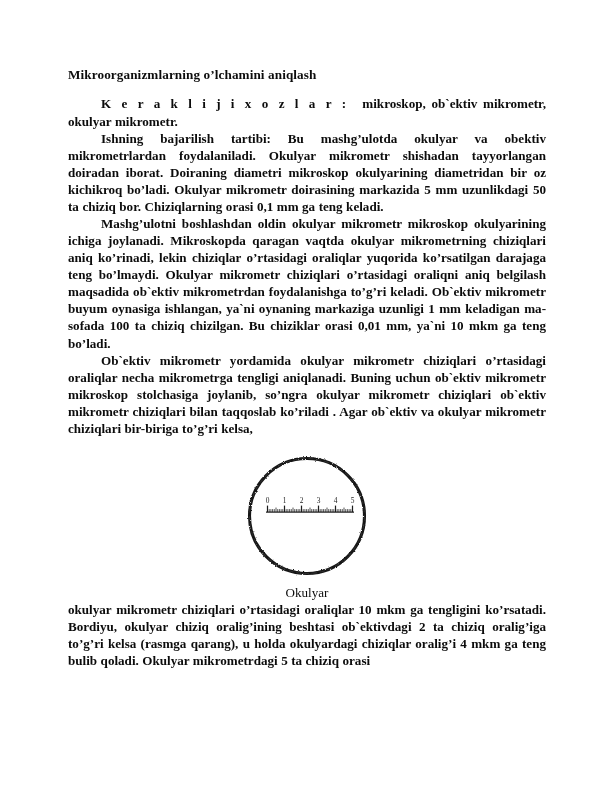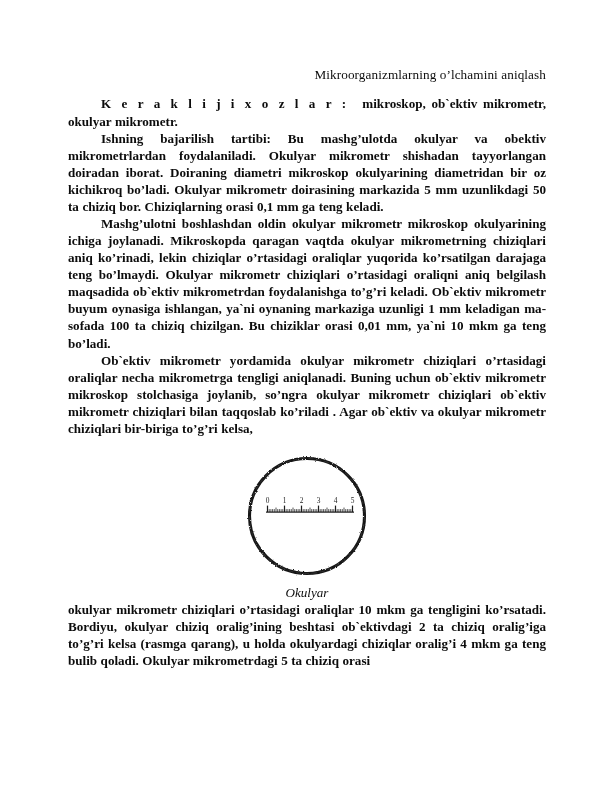--- a/index.html
+++ b/index.html
@@ -28,22 +28,22 @@
 
   .content {
     position: absolute;
     left: 68px;
     top: 66px;
     width: 478px;
   }
 
   .doc-title {
     font-size: 13.2px;
-    font-weight: normal;
-    text-align: right;
+    font-weight: bold;
+    text-align: left;
     line-height: 1.32;
     margin: 0 0 12px 0;
     letter-spacing: 0.1px;
   }
 
   p.para {
     font-size: 13.1px;
     line-height: 1.305;
     text-align: justify;
     text-justify: inter-word;
@@ -80,21 +80,20 @@
     display: block;
     width: 134px;
     height: 122px;
   }
 
   .figure-caption {
     font-size: 13.1px;
     line-height: 1.3;
     text-align: center;
     margin-top: 7px;
-    font-style: italic;
   }
 
   .after-figure {
     margin-top: 14px;
   }
 
   p.para.noindent {
     text-indent: 0;
   }
 </style>

